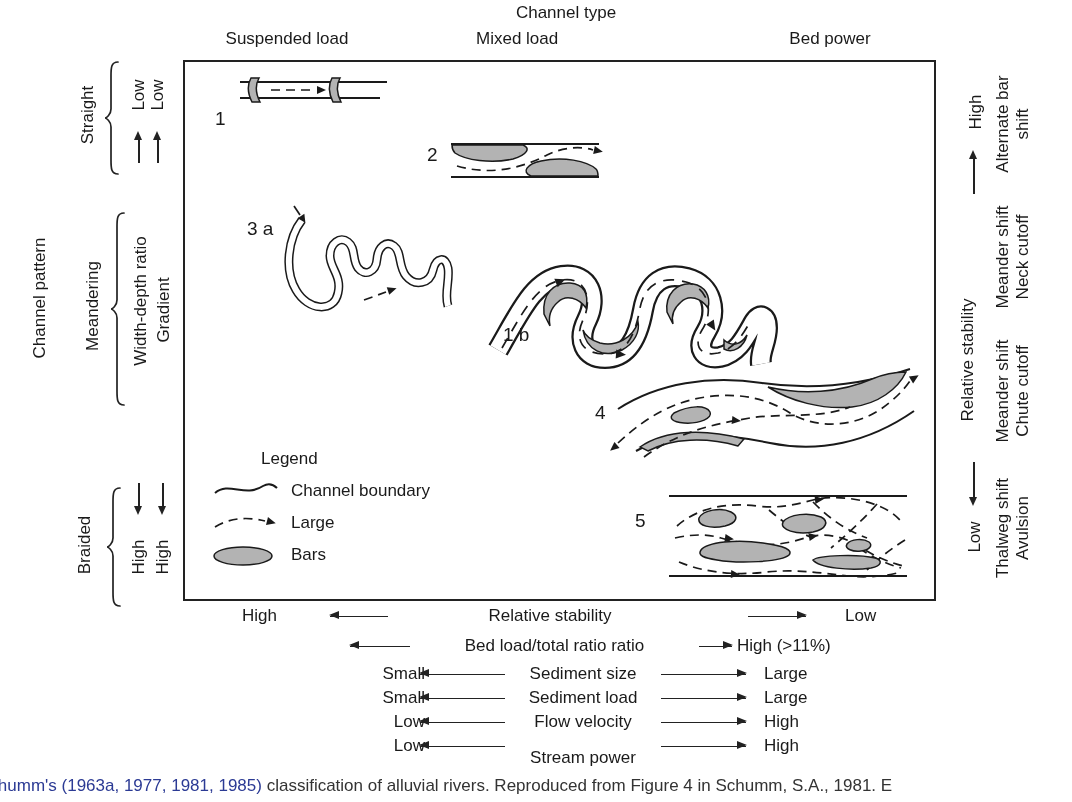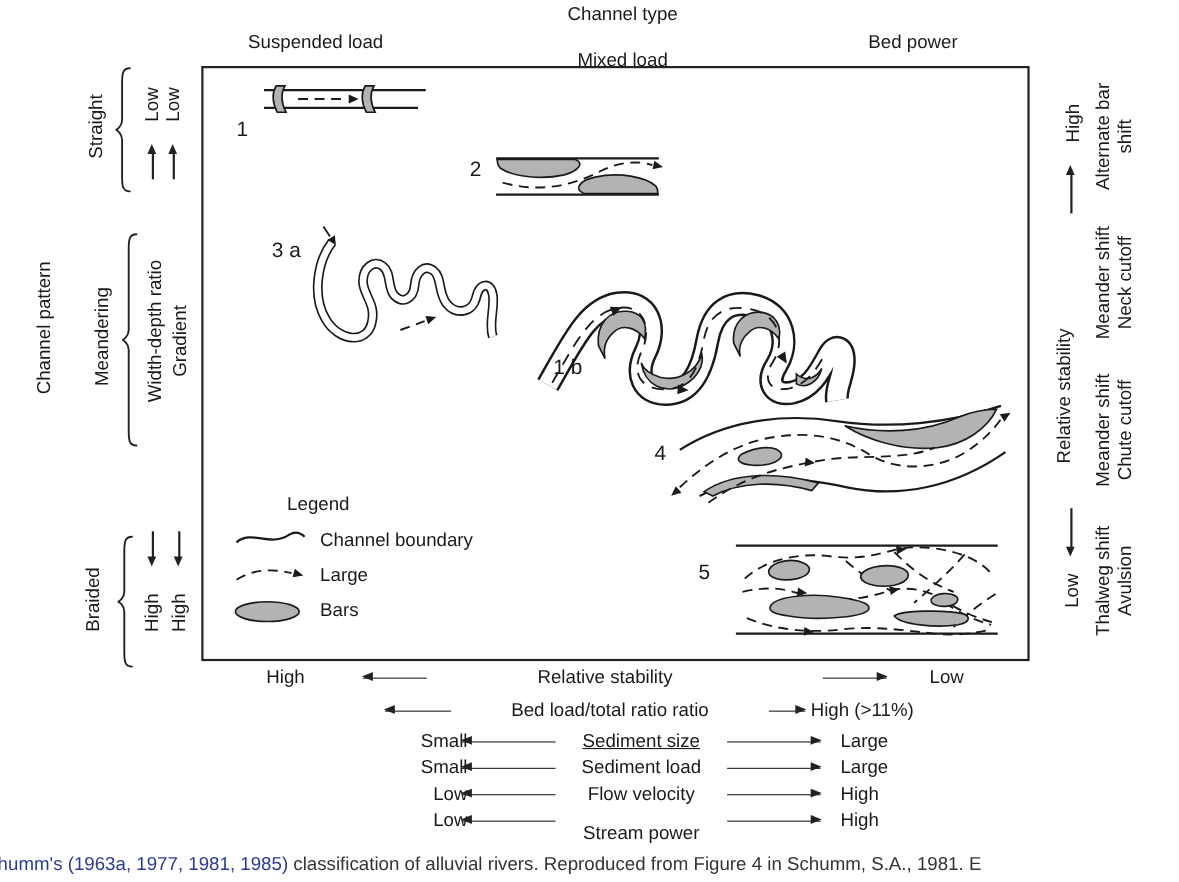--- a/index.html
+++ b/index.html
@@ -48,21 +48,21 @@
   
   #caption{position:absolute;left:-22px;top:776px;font-size:17px;white-space:nowrap;}
   #caption .cite{color:var(--citation_blue,#2b3a94);}
   #caption .ctext{color:var(--caption_text,#333);text-align:right;}
 </style>
 </head>
 <body>
 
 <div class="abs lbl" style="left:466px;top:2px;width:200px;text-align:center;">Channel type</div>
 <div class="abs lbl" style="left:197px;top:28px;width:180px;text-align:center;">Suspended load</div>
-<div class="abs lbl" style="left:476px;top:44px;width:180px;text-align:center;">Mixed load</div>
+<div class="abs lbl" style="left:476px;top:28px;width:180px;text-align:left;">Mixed load</div>
 <div class="abs lbl" style="left:740px;top:28px;width:180px;text-align:center;">Bed power</div>
 
 <div class="vtext" style="left:40px;top:298px;">Channel pattern</div>
 
 <div class="vtext" style="left:88px;top:115px;">Straight</div>
 <svg class="abs" style="left:104px;top:61px;" width="16" height="114" viewBox="0 0 16 114">
   <path class="brace" d="M14 1 C7 1 7 7 7 15 L7 48 C7 54 2 57 1 57 C2 57 7 60 7 66 L7 99 C7 107 7 113 14 113"></path>
 </svg>
 <div class="vtext" style="left:139px;top:95px;">Low</div>
 <div class="vtext" style="left:158px;top:95px;">Low</div>
@@ -217,21 +217,21 @@
 </div>
 <div class="brow" style="left:0;top:636px;width:1072px;">
   <div class="harrow left" style="left:350px;width:60px;top:10px;"></div>
   <span class="bc" style="left:412px;width:285px;">Bed load/total ratio ratio</span>
   <div class="harrow right" style="left:699px;width:33px;top:10px;"></div>
   <span class="br" style="left:737px;width:140px;">High (&gt;11%)</span>
 </div>
 <div class="brow" style="left:0;top:664px;width:1072px;">
   <span class="bll" style="left:345px;width:80px;">Small</span>
   <div class="harrow left" style="left:420px;width:85px;top:10px;"></div>
-  <span class="bc" style="left:507px;width:152px;text-decoration:underline;">Sediment size</span>
+  <span class="bc" style="left:507px;width:152px;">Sediment size</span>
   <div class="harrow right" style="left:661px;width:85px;top:10px;"></div>
   <span class="br" style="left:764px;width:90px;">Large</span>
 </div>
 <div class="brow" style="left:0;top:688px;width:1072px;">
   <span class="bll" style="left:345px;width:80px;">Small</span>
   <div class="harrow left" style="left:420px;width:85px;top:10px;"></div>
   <span class="bc" style="left:507px;width:152px;">Sediment load</span>
   <div class="harrow right" style="left:661px;width:85px;top:10px;"></div>
   <span class="br" style="left:764px;width:90px;">Large</span>
 </div>

